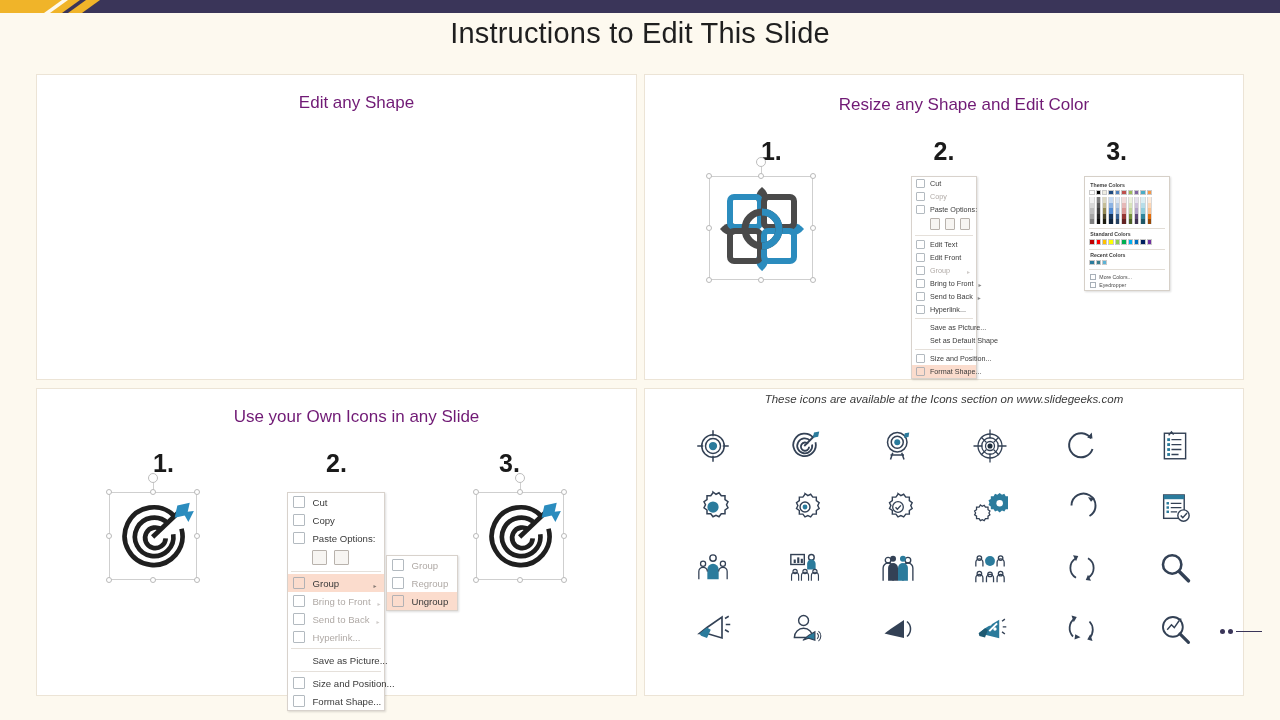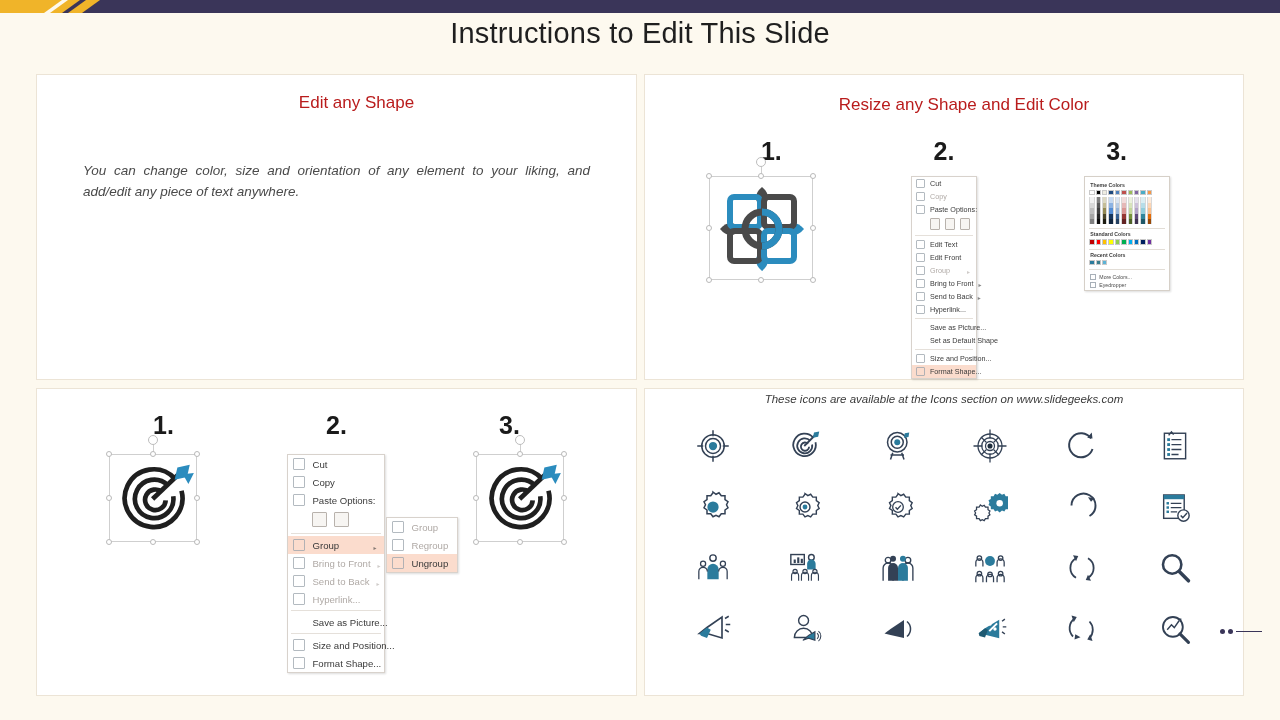--- a/index.html
+++ b/index.html
@@ -43,21 +43,21 @@
   
   .panel {
     position: absolute; background: #ffffff; border: 1px solid #ece4d6;
   }
   #panel-tl { left: 36px;  top: 74px;  width: 601px; height: 306px; }
   #panel-tr { left: 644px; top: 74px;  width: 600px; height: 306px; }
   #panel-bl { left: 36px;  top: 388px; width: 601px; height: 308px; }
   #panel-br { left: 644px; top: 388px; width: 600px; height: 308px; }
 
   .panel-title {
-    text-align: center; font-size: 17px; color: #b91c1c; padding-top: 18px; margin-left: 40px;
+    text-align: center; font-size: 17px; color: #701a75; padding-top: 18px; margin-left: 40px;
   }
   #panel-tr .panel-title { padding-top: 20px; }
   .panel-sub {
     text-align: center; font-size: 11.5px; font-style: italic; color: #3a3a3a;
     padding-top: 4px;
   }
 
   
   .tl-body { padding: 48px 46px 0 46px; }
   .tl-para {
@@ -163,21 +163,20 @@
     <div class="gold1"></div>
     <div class="gold2"></div>
     <div class="gold3"></div>
   </div>
 
   <div class="slide-title">Instructions to Edit This Slide</div>
 
   <div class="panel" id="panel-tl">
     <div class="panel-title">Edit any Shape</div>
     <div class="tl-body">
-      <div class="tl-para">You can change color, size and orientation of any element to your liking, and add/edit any piece of text anywhere.</div>
     </div>
   </div>
 
   <div class="panel" id="panel-tr">
     <div class="panel-title">Resize any Shape and Edit Color</div>
 
     <div class="step-nums">
       <div class="step-num">1.</div>
       <div class="step-num">2.</div>
       <div class="step-num">3.</div>
@@ -402,20 +401,21 @@
             <span class="cp-foot-ico"></span>
             <span>Eyedropper</span>
           </div>
         </div>
       </div>
 
     </div>
   </div>
 
   <div class="panel" id="panel-bl">
+    <div class="panel-title">Use your Own Icons in any Slide</div>
 
     <div class="step-nums">
       <div class="step-num">1.</div>
       <div class="step-num">2.</div>
       <div class="step-num">3.</div>
     </div>
 
     <div class="step-figs" style="margin-top:14px;">
 
       <div class="step-fig">

